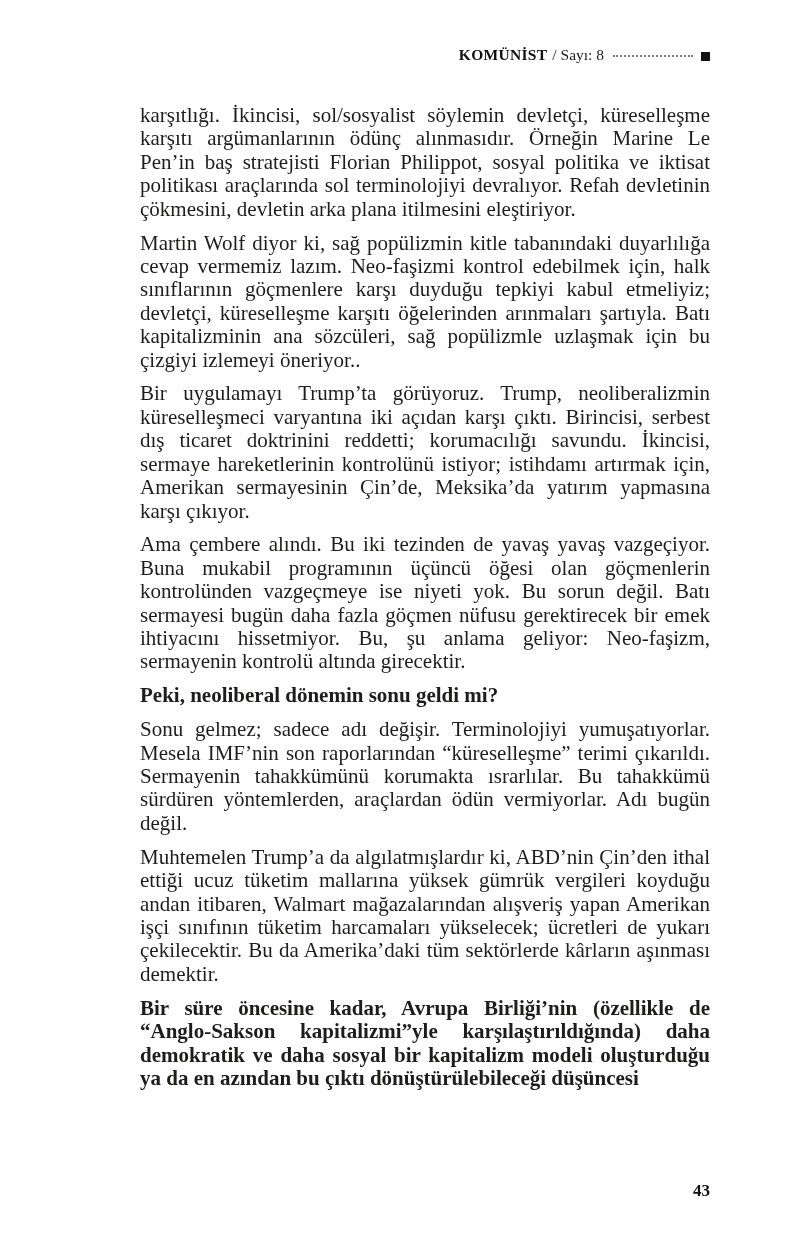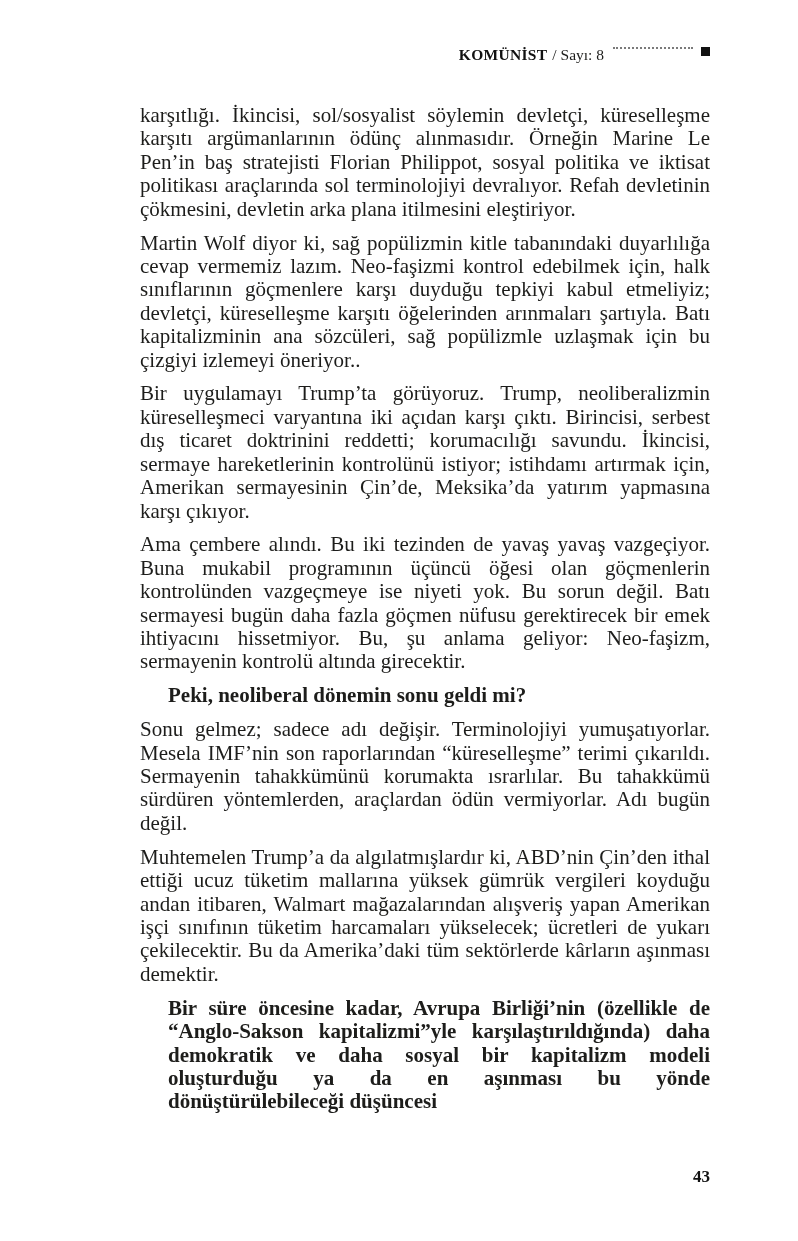--- a/index.html
+++ b/index.html
@@ -14,20 +14,21 @@
     margin: 0 auto;
     background: #ffffff;
     box-sizing: border-box;
     padding: 46px 88px 0 140px;
     font-family: "Liberation Serif", "DejaVu Serif", serif;
     color: #1d1d1b;
     overflow: hidden;
   }
   .header {
     display: flex;
+    align-items: center;
     justify-content: flex-end;
     font-size: 15.5px;
     height: 18px;
     margin-bottom: 40px;
   }
   .journal {
     font-weight: bold;
     letter-spacing: 0.3px;
     color: #111111;
   }
@@ -54,26 +55,25 @@
   .body-text {
     font-size: 21px;
     line-height: 23.4px;
     text-align: justify;
   }
   .body-text p {
     margin: 0 0 10.5px 0;
   }
   .body-text p.bold {
     font-weight: bold;
-    margin-left: 28px;
   }
   .footer {
     position: absolute;
     right: 88px;
-    bottom: 54px;
+    bottom: 40px;
   }
   .page-number {
     font-size: 17px;
     font-weight: bold;
     color: #111111;
   }
 </style>
 </head>
 <body>
 
@@ -87,20 +87,20 @@
   </div>
 
   <div class="body-text">
     <p>karşıtlığı. İkincisi, sol/sosyalist söylemin devletçi, küreselleşme karşıtı argümanlarının ödünç alınmasıdır. Örneğin Marine Le Pen’in baş stratejisti Florian Philippot, sosyal politika ve iktisat politikası araçlarında sol terminolojiyi devralıyor. Refah devletinin çökmesini, devletin arka plana itilmesini eleştiriyor.</p>
     <p>Martin Wolf diyor ki, sağ popülizmin kitle tabanındaki duyarlılığa cevap vermemiz lazım. Neo-faşizmi kontrol edebilmek için, halk sınıflarının göçmenlere karşı duyduğu tepkiyi kabul etmeliyiz; devletçi, küreselleşme karşıtı öğelerinden arınmaları şartıyla. Batı kapitalizminin ana sözcüleri, sağ popülizmle uzlaşmak için bu çizgiyi izlemeyi öneriyor..</p>
     <p>Bir uygulamayı Trump’ta görüyoruz. Trump, neoliberalizmin küreselleşmeci varyantına iki açıdan karşı çıktı. Birincisi, serbest dış ticaret doktrinini reddetti; korumacılığı savundu. İkincisi, sermaye hareketlerinin kontrolünü istiyor; istihdamı artırmak için, Amerikan sermayesinin Çin’de, Meksika’da yatırım yapmasına karşı çıkıyor.</p>
     <p>Ama çembere alındı. Bu iki tezinden de yavaş yavaş vazgeçiyor. Buna mukabil programının üçüncü öğesi olan göçmenlerin kontrolünden vazgeçmeye ise niyeti yok. Bu sorun değil. Batı sermayesi bugün daha fazla göçmen nüfusu gerektirecek bir emek ihtiyacını hissetmiyor. Bu, şu anlama geliyor: Neo-faşizm, sermayenin kontrolü altında girecektir.</p>
     <p class="bold">Peki, neoliberal dönemin sonu geldi mi?</p>
     <p>Sonu gelmez; sadece adı değişir. Terminolojiyi yumuşatıyorlar. Mesela IMF’nin son raporlarından “küreselleşme” terimi çıkarıldı. Sermayenin tahakkümünü korumakta ısrarlılar. Bu tahakkümü sürdüren yöntemlerden, araçlardan ödün vermiyorlar. Adı bugün değil.</p>
     <p>Muhtemelen Trump’a da algılatmışlardır ki, ABD’nin Çin’den ithal ettiği ucuz tüketim mallarına yüksek gümrük vergileri koyduğu andan itibaren, Walmart mağazalarından alışveriş yapan Amerikan işçi sınıfının tüketim harcamaları yükselecek; ücretleri de yukarı çekilecektir. Bu da Amerika’daki tüm sektörlerde kârların aşınması demektir.</p>
-    <p class="bold">Bir süre öncesine kadar, Avrupa Birliği’nin (özellikle de “Anglo-Sakson kapitalizmi”yle karşılaştırıldığında) daha demokratik ve daha sosyal bir kapitalizm modeli oluşturduğu ya da en aşınması bu yönde dönüştürülebileceği düşüncesi</p>
+    <p class="bold">Bir süre öncesine kadar, Avrupa Birliği’nin (özellikle de “Anglo-Sakson kapitalizmi”yle karşılaştırıldığında) daha demokratik ve daha sosyal bir kapitalizm modeli oluşturduğu ya da en azından bu çıktı dönüştürülebileceği düşüncesi</p>
   </div>
 
   <div class="footer">
     <span class="page-number">43</span>
   </div>
 
 </div>
 
 </body></html>

